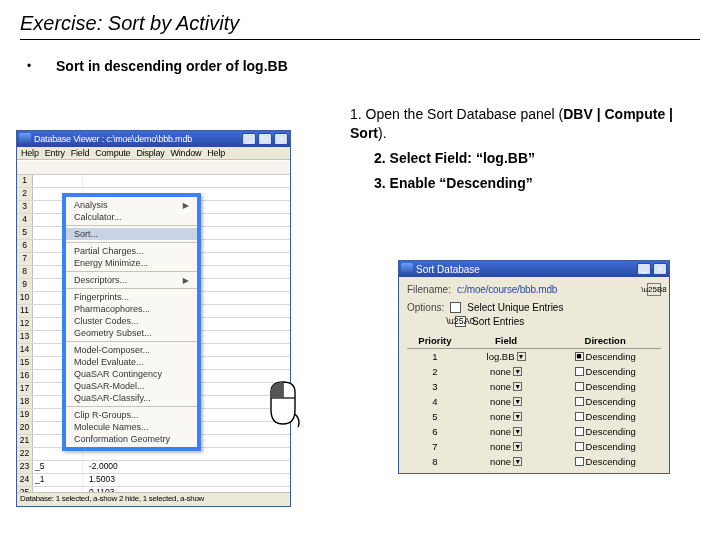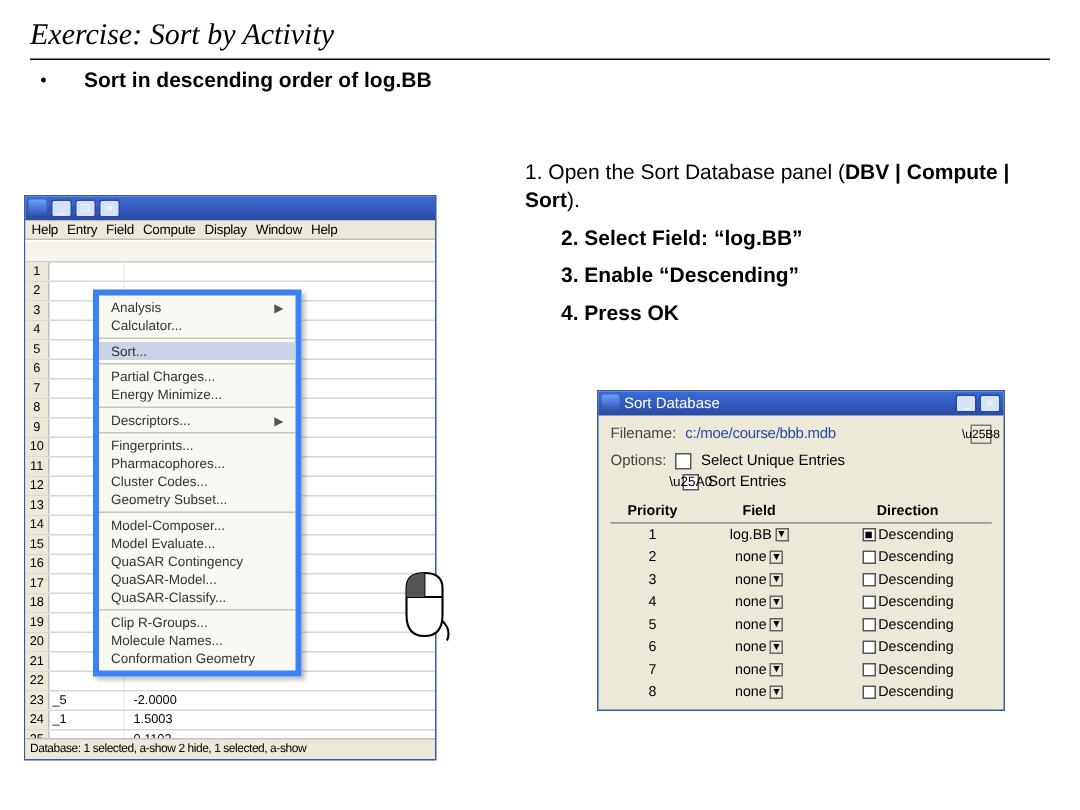--- a/index.html
+++ b/index.html
@@ -11,23 +11,22 @@
     height: 540px;
     background: #fff;
     color: #000;
     position: relative;
   }
   .title {
     font-style: italic;
     font-size: 20px;
     border-bottom: 1px solid #000;
     padding-bottom: 4px;
-    margin-bottom: 5px;
+    margin-bottom: 18px;
     width: 680px;
-    font-family: Liberation Serif, serif;
   }
   .bullet-row {
     display: flex;
     align-items: center;
     font-size: 14px;
     margin-bottom: 10px;
   }
   .bullet-row .dot {
     width: 18px; text-align: center; font-size: 12px;
   }
@@ -234,26 +233,26 @@
   <span style="width:18px"></span>
   <b>Sort in descending order of log.BB</b>
 </div>
 
 <div class="right-instr">
   <p>
     <span>1. Open the Sort Database panel (</span><b>DBV | Compute | Sort</b><span>).</span>
   </p>
   <p class="indent" style="margin-top:6px">2. Select  Field: “log.BB”</p>
   <p class="indent" style="margin-top:6px">3. Enable “Descending”</p>
-  <p class="indent">4.  Press OK</p>
 </div>
 
 <div class="dbv-window">
   <div class="dbv-title">
     <div class="appicon"></div>
+    <div class="t">Database Viewer : c:\moe\demo\bbb.mdb</div>
     <div class="win-btns">
       <div class="win-btn">_</div>
       <div class="win-btn">□</div>
       <div class="win-btn">×</div>
     </div>
   </div>
   <div class="dbv-menu">
     <span>Help</span>
     <span>Entry</span>
     <span>Field</span>

